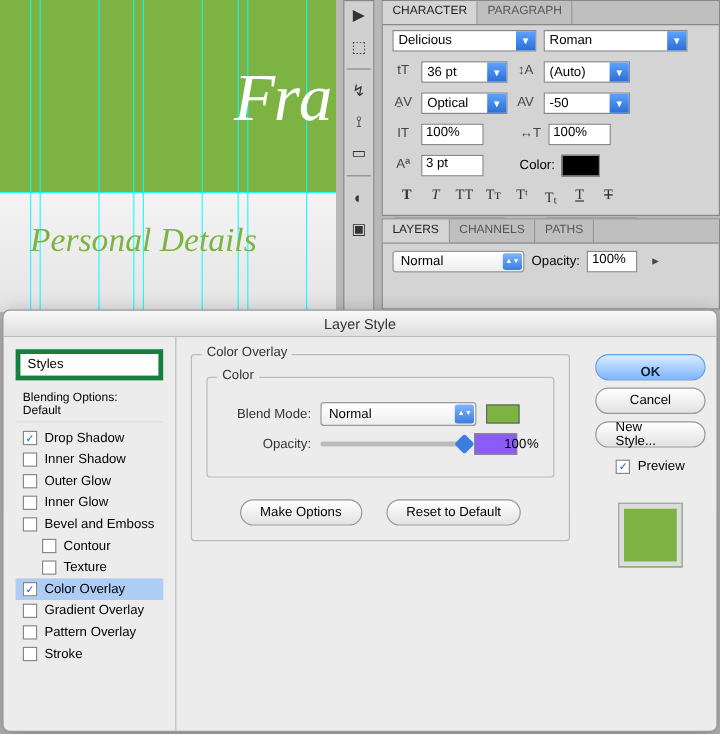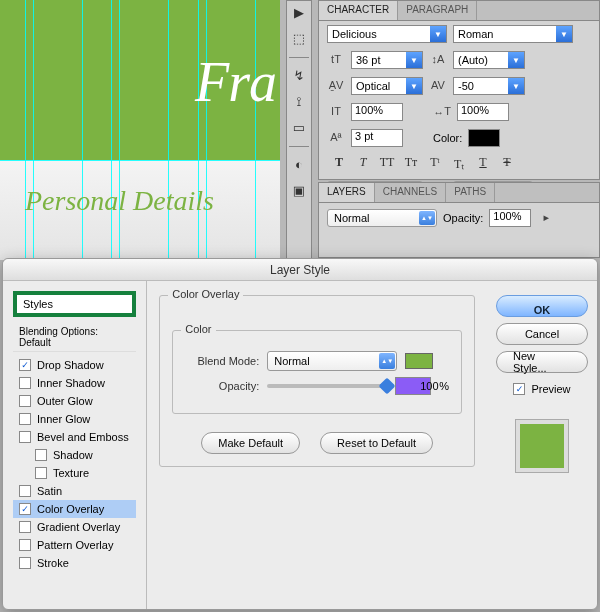--- a/index.html
+++ b/index.html
@@ -209,29 +209,25 @@
           <div class="style-item">
             <span class="cb"></span>
             <span>Inner Glow</span>
           </div>
           <div class="style-item">
             <span class="cb"></span>
             <span>Bevel and Emboss</span>
           </div>
           <div class="style-item indent">
             <span class="cb"></span>
-            <span>Shadow</span>
+            <span>Contour</span>
           </div>
           <div class="style-item indent">
             <span class="cb"></span>
             <span>Texture</span>
-          </div>
-          <div class="style-item">
-            <span class="cb"></span>
-            <span>Satin</span>
           </div>
           <div class="style-item sel">
             <span class="cb">✓</span>
             <span>Color Overlay</span>
           </div>
           <div class="style-item">
             <span class="cb"></span>
             <span>Gradient Overlay</span>
           </div>
           <div class="style-item">
@@ -241,42 +237,42 @@
           <div class="style-item">
             <span class="cb"></span>
             <span>Stroke</span>
           </div>
         </div>
     </div>
 
     <div class="center-col">
       <div class="group-box">
         <div class="group-title">Color Overlay</div>
-        <div class="group-box" style="margin-top:20px">
+        <div class="group-box" style="margin-top:4px">
           <div class="group-title">Color</div>
           <div class="ctl-row">
             <span class="ctl-label">Blend Mode:</span>
             <div class="mac-select">
                 <span>Normal</span>
                 <span class="arrows">▲▼</span>
               </div>
             <div class="swatch"></div>
           </div>
           <div class="ctl-row">
             <span class="ctl-label">Opacity:</span>
             <div class="slider">
                 <div class="thumb"></div>
               </div>
             <div class="num-field">100</div>
             <span>%</span>
           </div>
         </div>
         <div class="btn-row">
           <div class="mac-btn">
-              <span>Make Default</span>
+              <span>Make Options</span>
             </div>
           <div class="mac-btn">
               <span>Reset to Default</span>
             </div>
         </div>
       </div>
     </div>
 
     <div class="right-col">
       <div class="aqua-btn">

